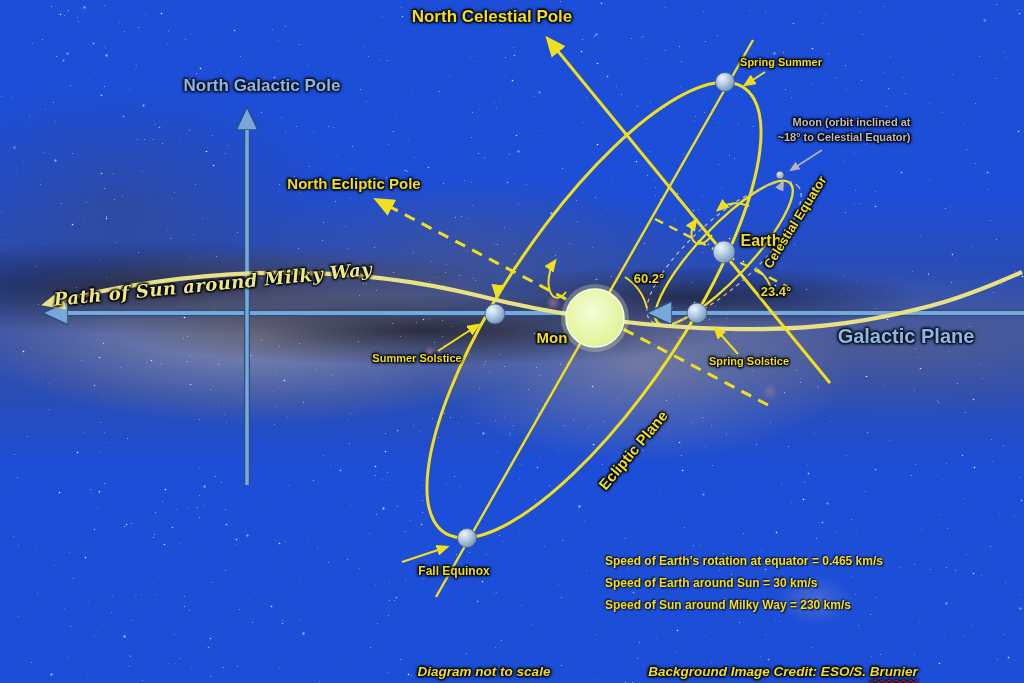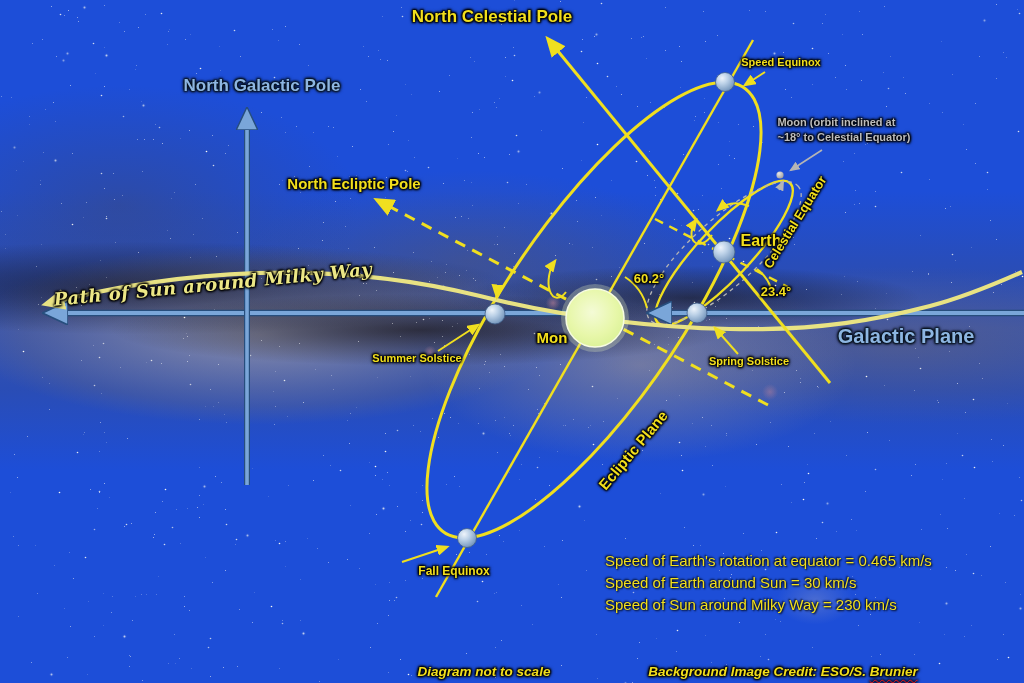--- a/index.html
+++ b/index.html
@@ -35,22 +35,22 @@
   .yellow{color:#f2df1c;}
   .blue{color:#8db6e2;text-shadow:1px 1px 2px #08131f,-1px -1px 2px #08131f,1px -1px 2px #08131f,-1px 1px 2px #08131f,0 0 4px #000;}
   .gray{color:#bdbdbd;}
   .pale{color:#ece786;}
   .sz17{font-size:17px;} .sz15{font-size:15px;} .sz13{font-size:13px;}
   .sz11{font-size:11px;} .sz16{font-size:16px;} .sz20{font-size:20px;} .sz12{font-size:12px;margin-left:44px;}
   .rot-ce{transform:translate(-50%,-50%) rotate(-58deg);}
   .rot-ep{transform:translate(-50%,-50%) rotate(-50deg);}
   .path-label{font-family:"DejaVu Serif",serif;font-style:italic;font-size:18px;
               transform:translate(-50%,-50%) rotate(-5.5deg);letter-spacing:0.5px;}
-  .moon-note{text-align:left;line-height:15px;}
-  #facts{position:absolute;left:605px;top:550px;line-height:22.2px;font-size:15px;font-weight:normal;}
+  .moon-note{text-align:right;line-height:15px;}
+  #facts{position:absolute;left:605px;top:550px;line-height:22.2px;font-size:12px;font-weight:bold;}
   .footer{font-style:italic;font-size:13.5px;}
   .credit-name{text-decoration:underline wavy #e11 1px;text-underline-offset:3px;}
 </style>
 </head>
 <body>
 
 <div id="stage">
 
   <div id="milkyway"></div>
   <div class="starfield" id="stars1" style="box-shadow: rgba(255, 255, 255, 0.65) 189px 130px 0px 0px, rgba(255, 255, 255, 0.41) 659px 294px 0px 0px, rgba(255, 255, 255, 0.5) 539px 375px 0px 0px, rgba(255, 255, 255, 0.3) 557px 451px 0px 0px, rgba(255, 255, 255, 0.31) 466px 270px 0px 0px, rgba(255, 255, 255, 0.71) 817px 386px 0px 0px, rgba(255, 255, 255, 0.31) 646px 58px 0px 0px, rgba(255, 255, 255, 0.36) 214px 309px 0px 0px, rgba(255, 255, 255, 0.6) 422px 500px 0px 0px, rgba(255, 255, 255, 0.57) 196px 84px 0px 0px, rgba(255, 255, 255, 0.31) 187px 508px 0px 0px, rgba(255, 255, 255, 0.51) 822px 23px 0px 0px, rgba(255, 255, 255, 0.35) 446px 264px 0px 0px, rgba(255, 255, 255, 0.34) 11px 97px 0px 0px, rgba(255, 255, 255, 0.36) 333px 389px 0px 0px, rgba(255, 255, 255, 0.46) 585px 303px 0px 0px, rgba(255, 255, 255, 0.58) 880px 654px 0px 0px, rgba(255, 255, 255, 0.34) 45px 109px 0px 0px, rgba(255, 255, 255, 0.34) 129px 89px 0px 0px, rgba(255, 255, 255, 0.29) 337px 156px 0px 0px, rgba(255, 255, 255, 0.5) 162px 501px 0px 0px, rgba(255, 255, 255, 0.51) 537px 409px 0px 0px, rgba(255, 255, 255, 0.35) 55px 121px 0px 0px, rgba(255, 255, 255, 0.36) 854px 153px 0px 0px, rgba(255, 255, 255, 0.53) 538px 413px 0px 0px, rgba(255, 255, 255, 0.28) 766px 584px 0px 0px, rgba(255, 255, 255, 0.37) 889px 440px 0px 0px, rgba(255, 255, 255, 0.66) 405px 531px 0px 0px, rgba(255, 255, 255, 0.52) 991px 439px 0px 0px, rgba(255, 255, 255, 0.21) 497px 236px 0px 0px, rgba(255, 255, 255, 0.7) 385px 433px 0px 0px, rgba(255, 255, 255, 0.3) 347px 420px 0px 0px, rgba(255, 255, 255, 0.65) 187px 336px 0px 0px, rgba(255, 255, 255, 0.22) 941px 41px 0px 0px, rgba(255, 255, 255, 0.5) 497px 452px 0px 0px, rgba(255, 255, 255, 0.59) 702px 252px 0px 0px, rgba(255, 255, 255, 0.57) 475px 280px 0px 0px, rgba(255, 255, 255, 0.23) 109px 497px 0px 0px, rgba(255, 255, 255, 0.58) 126px 285px 0px 0px, rgba(255, 255, 255, 0.29) 617px 398px 0px 0px, rgba(255, 255, 255, 0.63) 709px 319px 0px 0px, rgba(255, 255, 255, 0.43) 261px 278px 0px 0px, rgba(255, 255, 255, 0.32) 903px 77px 0px 0px, rgba(255, 255, 255, 0.69) 454px 476px 0px 0px, rgba(255, 255, 255, 0.4) 405px 580px 0px 0px, rgba(255, 255, 255, 0.64) 388px 615px 0px 0px, rgba(255, 255, 255, 0.48) 380px 59px 0px 0px, rgba(255, 255, 255, 0.58) 114px 199px 0px 0px, rgba(255, 255, 255, 0.25) 668px 337px 0px 0px, rgba(255, 255, 255, 0.21) 601px 215px 0px 0px, rgba(255, 255, 255, 0.62) 828px 53px 0px 0px, rgba(255, 255, 255, 0.26) 300px 579px 0px 0px, rgba(255, 255, 255, 0.55) 225px 153px 0px 0px, rgba(255, 255, 255, 0.36) 359px 568px 0px 0px, rgba(255, 255, 255, 0.33) 852px 576px 0px 0px, rgba(255, 255, 255, 0.64) 131px 523px 0px 0px, rgba(255, 255, 255, 0.48) 711px 425px 0px 0px, rgba(255, 255, 255, 0.68) 679px 46px 0px 0px, rgba(255, 255, 255, 0.37) 942px 112px 0px 0px, rgba(255, 255, 255, 0.23) 18px 329px 0px 0px, rgba(255, 255, 255, 0.74) 658px 308px 0px 0px, rgba(255, 255, 255, 0.21) 377px 377px 0px 0px, rgba(255, 255, 255, 0.45) 900px 134px 0px 0px, rgba(255, 255, 255, 0.23) 369px 462px 0px 0px, rgba(255, 255, 255, 0.38) 285px 132px 0px 0px, rgba(255, 255, 255, 0.44) 676px 651px 0px 0px, rgba(255, 255, 255, 0.65) 237px 232px 0px 0px, rgba(255, 255, 255, 0.32) 496px 592px 0px 0px, rgba(255, 255, 255, 0.35) 422px 485px 0px 0px, rgba(255, 255, 255, 0.66) 536px 367px 0px 0px, rgba(255, 255, 255, 0.63) 374px 247px 0px 0px, rgba(255, 255, 255, 0.62) 1003px 445px 0px 0px, rgba(255, 255, 255, 0.38) 843px 161px 0px 0px, rgba(255, 255, 255, 0.39) 870px 334px 0px 0px, rgba(255, 255, 255, 0.59) 965px 412px 0px 0px, rgba(255, 255, 255, 0.56) 49px 409px 0px 0px, rgba(255, 255, 255, 0.4) 912px 271px 0px 0px, rgba(255, 255, 255, 0.61) 966px 149px 0px 0px, rgba(255, 255, 255, 0.47) 663px 274px 0px 0px, rgba(255, 255, 255, 0.26) 842px 34px 0px 0px, rgba(255, 255, 255, 0.53) 909px 677px 0px 0px, rgba(255, 255, 255, 0.74) 951px 282px 0px 0px, rgba(255, 255, 255, 0.26) 167px 230px 0px 0px, rgba(255, 255, 255, 0.44) 489px 372px 0px 0px, rgba(255, 255, 255, 0.63) 1001px 284px 0px 0px, rgba(255, 255, 255, 0.4) 721px 188px 0px 0px, rgba(255, 255, 255, 0.21) 95px 73px 0px 0px, rgba(255, 255, 255, 0.44) 573px 419px 0px 0px, rgba(255, 255, 255, 0.35) 300px 192px 0px 0px, rgba(255, 255, 255, 0.65) 637px 106px 0px 0px, rgba(255, 255, 255, 0.22) 668px 344px 0px 0px, rgba(255, 255, 255, 0.69) 450px 417px 0px 0px, rgba(255, 255, 255, 0.45) 319px 681px 0px 0px, rgba(255, 255, 255, 0.48) 494px 102px 0px 0px, rgba(255, 255, 255, 0.33) 875px 308px 0px 0px, rgba(255, 255, 255, 0.66) 605px 335px 0px 0px, rgba(255, 255, 255, 0.39) 226px 422px 0px 0px, rgba(255, 255, 255, 0.64) 161px 363px 0px 0px, rgba(255, 255, 255, 0.59) 255px 683px 0px 0px, rgba(255, 255, 255, 0.63) 127px 438px 0px 0px, rgba(255, 255, 255, 0.23) 411px 94px 0px 0px, rgba(255, 255, 255, 0.64) 484px 157px 0px 0px, rgba(255, 255, 255, 0.23) 41px 297px 0px 0px, rgba(255, 255, 255, 0.4) 452px 326px 0px 0px, rgba(255, 255, 255, 0.62) 870px 614px 0px 0px, rgba(255, 255, 255, 0.4) 892px 336px 0px 0px, rgba(255, 255, 255, 0.29) 541px 130px 0px 0px, rgba(255, 255, 255, 0.42) 857px 281px 0px 0px, rgba(255, 255, 255, 0.39) 854px 204px 0px 0px, rgba(255, 255, 255, 0.21) 17px 215px 0px 0px, rgba(255, 255, 255, 0.42) 411px 675px 0px 0px, rgba(255, 255, 255, 0.6) 130px 656px 0px 0px, rgba(255, 255, 255, 0.34) 692px 282px 0px 0px, rgba(255, 255, 255, 0.23) 957px 433px 0px 0px, rgba(255, 255, 255, 0.58) 185px 39px 0px 0px, rgba(255, 255, 255, 0.33) 818px 387px 0px 0px, rgba(255, 255, 255, 0.45) 758px 326px 0px 0px, rgba(255, 255, 255, 0.29) 494px 244px 0px 0px, rgba(255, 255, 255, 0.28) 558px 584px 0px 0px, rgba(255, 255, 255, 0.22) 356px 407px 0px 0px, rgba(255, 255, 255, 0.33) 363px 46px 0px 0px, rgba(255, 255, 255, 0.37) 964px 636px 0px 0px, rgba(255, 255, 255, 0.33) 429px 318px 0px 0px, rgba(255, 255, 255, 0.37) 193px 234px 0px 0px, rgba(255, 255, 255, 0.52) 718px 164px 0px 0px, rgba(255, 255, 255, 0.45) 350px 413px 0px 0px, rgba(255, 255, 255, 0.5) 884px 6px 0px 0px, rgba(255, 255, 255, 0.7) 681px 61px 0px 0px, rgba(255, 255, 255, 0.25) 971px 247px 0px 0px, rgba(255, 255, 255, 0.54) 577px 221px 0px 0px, rgba(255, 255, 255, 0.67) 788px 446px 0px 0px, rgba(255, 255, 255, 0.44) 345px 226px 0px 0px, rgba(255, 255, 255, 0.67) 17px 477px 0px 0px, rgba(255, 255, 255, 0.56) 861px 80px 0px 0px, rgba(255, 255, 255, 0.53) 979px 56px 0px 0px, rgba(255, 255, 255, 0.64) 397px 506px 0px 0px, rgba(255, 255, 255, 0.62) 308px 185px 0px 0px, rgba(255, 255, 255, 0.73) 806px 289px 0px 0px, rgba(255, 255, 255, 0.22) 656px 638px 0px 0px, rgba(255, 255, 255, 0.21) 1007px 403px 0px 0px, rgba(255, 255, 255, 0.68) 466px 653px 0px 0px, rgba(255, 255, 255, 0.61) 946px 567px 0px 0px, rgba(255, 255, 255, 0.56) 132px 620px 0px 0px, rgba(255, 255, 255, 0.59) 144px 139px 0px 0px, rgba(255, 255, 255, 0.22) 23px 161px 0px 0px, rgba(255, 255, 255, 0.3) 619px 267px 0px 0px, rgba(255, 255, 255, 0.35) 859px 11px 0px 0px, rgba(255, 255, 255, 0.25) 35px 545px 0px 0px, rgba(255, 255, 255, 0.32) 583px 122px 0px 0px, rgba(255, 255, 255, 0.28) 830px 421px 0px 0px, rgba(255, 255, 255, 0.57) 862px 34px 0px 0px, rgba(255, 255, 255, 0.74) 393px 272px 0px 0px, rgba(255, 255, 255, 0.38) 946px 463px 0px 0px, rgba(255, 255, 255, 0.3) 971px 625px 0px 0px, rgba(255, 255, 255, 0.73) 621px 94px 0px 0px, rgba(255, 255, 255, 0.26) 457px 323px 0px 0px, rgba(255, 255, 255, 0.22) 712px 266px 0px 0px, rgba(255, 255, 255, 0.31) 49px 383px 0px 0px, rgba(255, 255, 255, 0.38) 950px 206px 0px 0px, rgba(255, 255, 255, 0.52) 851px 519px 0px 0px, rgba(255, 255, 255, 0.48) 1024px 545px 0px 0px, rgba(255, 255, 255, 0.25) 135px 596px 0px 0px, rgba(255, 255, 255, 0.34) 104px 432px 0px 0px, rgba(255, 255, 255, 0.26) 611px 180px 0px 0px, rgba(255, 255, 255, 0.25) 705px 635px 0px 0px, rgba(255, 255, 255, 0.57) 602px 464px 0px 0px, rgba(255, 255, 255, 0.39) 99px 451px 0px 0px, rgba(255, 255, 255, 0.36) 446px 484px 0px 0px, rgba(255, 255, 255, 0.68) 154px 534px 0px 0px, rgba(255, 255, 255, 0.24) 942px 479px 0px 0px, rgba(255, 255, 255, 0.46) 156px 285px 0px 0px, rgba(255, 255, 255, 0.43) 752px 243px 0px 0px, rgba(255, 255, 255, 0.42) 432px 418px 0px 0px, rgba(255, 255, 255, 0.23) 775px 619px 0px 0px, rgba(255, 255, 255, 0.5) 674px 219px 0px 0px, rgba(255, 255, 255, 0.66) 639px 642px 0px 0px, rgba(255, 255, 255, 0.67) 442px 320px 0px 0px, rgba(255, 255, 255, 0.32) 156px 594px 0px 0px, rgba(255, 255, 255, 0.52) 183px 338px 0px 0px, rgba(255, 255, 255, 0.46) 179px 658px 0px 0px, rgba(255, 255, 255, 0.71) 845px 65px 0px 0px, rgba(255, 255, 255, 0.49) 81px 360px 0px 0px, rgba(255, 255, 255, 0.71) 955px 570px 0px 0px, rgba(255, 255, 255, 0.66) 285px 26px 0px 0px, rgba(255, 255, 255, 0.25) 307px 538px 0px 0px, rgba(255, 255, 255, 0.67) 993px 292px 0px 0px, rgba(255, 255, 255, 0.37) 18px 616px 0px 0px, rgba(255, 255, 255, 0.68) 232px 289px 0px 0px, rgba(255, 255, 255, 0.27) 963px 124px 0px 0px, rgba(255, 255, 255, 0.32) 459px 486px 0px 0px, rgba(255, 255, 255, 0.2) 282px 180px 0px 0px, rgba(255, 255, 255, 0.2) 681px 225px 0px 0px, rgba(255, 255, 255, 0.39) 534px 96px 0px 0px, rgba(255, 255, 255, 0.68) 443px 183px 0px 0px, rgba(255, 255, 255, 0.36) 865px 144px 0px 0px, rgba(255, 255, 255, 0.48) 67px 657px 0px 0px, rgba(255, 255, 255, 0.5) 859px 203px 0px 0px, rgba(255, 255, 255, 0.56) 442px 336px 0px 0px, rgba(255, 255, 255, 0.21) 103px 625px 0px 0px, rgba(255, 255, 255, 0.65) 299px 343px 0px 0px, rgba(255, 255, 255, 0.25) 944px 634px 0px 0px, rgba(255, 255, 255, 0.25) 519px 530px 0px 0px, rgba(255, 255, 255, 0.52) 996px 78px 0px 0px, rgba(255, 255, 255, 0.73) 561px 665px 0px 0px, rgba(255, 255, 255, 0.56) 704px 112px 0px 0px, rgba(255, 255, 255, 0.24) 29px 124px 0px 0px, rgba(255, 255, 255, 0.4) 202px 218px 0px 0px, rgba(255, 255, 255, 0.31) 504px 417px 0px 0px, rgba(255, 255, 255, 0.58) 698px 209px 0px 0px, rgba(255, 255, 255, 0.31) 539px 457px 0px 0px, rgba(255, 255, 255, 0.2) 729px 141px 0px 0px, rgba(255, 255, 255, 0.56) 61px 203px 0px 0px, rgba(255, 255, 255, 0.61) 77px 17px 0px 0px, rgba(255, 255, 255, 0.44) 855px 190px 0px 0px, rgba(255, 255, 255, 0.71) 644px 243px 0px 0px, rgba(255, 255, 255, 0.56) 124px 31px 0px 0px, rgba(255, 255, 255, 0.71) 422px 512px 0px 0px, rgba(255, 255, 255, 0.53) 394px 600px 0px 0px, rgba(255, 255, 255, 0.29) 791px 502px 0px 0px, rgba(255, 255, 255, 0.68) 816px 538px 0px 0px, rgba(255, 255, 255, 0.55) 793px 237px 0px 0px, rgba(255, 255, 255, 0.67) 739px 622px 0px 0px, rgba(255, 255, 255, 0.48) 942px 332px 0px 0px, rgba(255, 255, 255, 0.68) 724px 207px 0px 0px, rgba(255, 255, 255, 0.59) 683px 154px 0px 0px, rgba(255, 255, 255, 0.38) 966px 554px 0px 0px, rgba(255, 255, 255, 0.62) 504px 366px 0px 0px, rgba(255, 255, 255, 0.67) 485px 361px 0px 0px, rgba(255, 255, 255, 0.21) 509px 472px 0px 0px, rgba(255, 255, 255, 0.29) 224px 414px 0px 0px, rgba(255, 255, 255, 0.6) 500px 13px 0px 0px, rgba(255, 255, 255, 0.62) 796px 370px 0px 0px, rgba(255, 255, 255, 0.33) 174px 192px 0px 0px, rgba(255, 255, 255, 0.22) 213px 406px 0px 0px, rgba(255, 255, 255, 0.21) 886px 293px 0px 0px, rgba(255, 255, 255, 0.22) 375px 584px 0px 0px, rgba(255, 255, 255, 0.5) 544px 403px 0px 0px, rgba(255, 255, 255, 0.72) 187px 361px 0px 0px, rgba(255, 255, 255, 0.32) 218px 402px 0px 0px, rgba(255, 255, 255, 0.47) 129px 655px 0px 0px, rgba(255, 255, 255, 0.31) 275px 540px 0px 0px, rgba(255, 255, 255, 0.46) 781px 484px 0px 0px, rgba(255, 255, 255, 0.65) 702px 417px 0px 0px, rgba(255, 255, 255, 0.67) 495px 677px 0px 0px, rgba(255, 255, 255, 0.47) 281px 117px 0px 0px, rgba(255, 255, 255, 0.54) 914px 564px 0px 0px, rgba(255, 255, 255, 0.7) 560px 364px 0px 0px, rgba(255, 255, 255, 0.27) 146px 594px 0px 0px, rgba(255, 255, 255, 0.73) 990px 546px 0px 0px, rgba(255, 255, 255, 0.29) 1020px 594px 0px 0px, rgba(255, 255, 255, 0.36) 410px 520px 0px 0px, rgba(255, 255, 255, 0.35) 800px 378px 0px 0px, rgba(255, 255, 255, 0.43) 350px 198px 0px 0px, rgba(255, 255, 255, 0.7) 549px 485px 0px 0px, rgba(255, 255, 255, 0.61) 632px 682px 0px 0px, rgba(255, 255, 255, 0.38) 431px 261px 0px 0px, rgba(255, 255, 255, 0.36) 455px 314px 0px 0px, rgba(255, 255, 255, 0.65) 783px 52px 0px 0px, rgba(255, 255, 255, 0.23) 87px 674px 0px 0px, rgba(255, 255, 255, 0.31) 42px 377px 0px 0px, rgba(255, 255, 255, 0.33) 167px 44px 0px 0px, rgba(255, 255, 255, 0.41) 914px 654px 0px 0px, rgba(255, 255, 255, 0.3) 180px 543px 0px 0px, rgba(255, 255, 255, 0.45) 513px 47px 0px 0px, rgba(255, 255, 255, 0.22) 519px 479px 0px 0px, rgba(255, 255, 255, 0.29) 563px 425px 0px 0px, rgba(255, 255, 255, 0.71) 945px 208px 0px 0px, rgba(255, 255, 255, 0.5) 376px 290px 0px 0px, rgba(255, 255, 255, 0.45) 526px 184px 0px 0px, rgba(255, 255, 255, 0.37) 992px 461px 0px 0px, rgba(255, 255, 255, 0.37) 308px 265px 0px 0px, rgba(255, 255, 255, 0.6) 938px 402px 0px 0px, rgba(255, 255, 255, 0.65) 459px 275px 0px 0px, rgba(255, 255, 255, 0.43) 495px 647px 0px 0px, rgba(255, 255, 255, 0.72) 886px 106px 0px 0px, rgba(255, 255, 255, 0.39) 496px 107px 0px 0px, rgba(255, 255, 255, 0.4) 765px 634px 0px 0px, rgba(255, 255, 255, 0.56) 865px 491px 0px 0px, rgba(255, 255, 255, 0.54) 239px 609px 0px 0px, rgba(255, 255, 255, 0.21) 219px 46px 0px 0px, rgba(255, 255, 255, 0.5) 586px 97px 0px 0px, rgba(255, 255, 255, 0.49) 570px 332px 0px 0px, rgba(255, 255, 255, 0.55) 715px 306px 0px 0px, rgba(255, 255, 255, 0.52) 569px 243px 0px 0px, rgba(255, 255, 255, 0.43) 603px 421px 0px 0px, rgba(255, 255, 255, 0.72) 322px 240px 0px 0px, rgba(255, 255, 255, 0.27) 499px 98px 0px 0px, rgba(255, 255, 255, 0.37) 586px 570px 0px 0px, rgba(255, 255, 255, 0.65) 911px 475px 0px 0px, rgba(255, 255, 255, 0.37) 313px 132px 0px 0px, rgba(255, 255, 255, 0.34) 981px 575px 0px 0px, rgba(255, 255, 255, 0.46) 979px 363px 0px 0px, rgba(255, 255, 255, 0.62) 928px 274px 0px 0px, rgba(255, 255, 255, 0.38) 521px 605px 0px 0px, rgba(255, 255, 255, 0.21) 285px 566px 0px 0px, rgba(255, 255, 255, 0.65) 996px 239px 0px 0px, rgba(255, 255, 255, 0.68) 611px 276px 0px 0px, rgba(255, 255, 255, 0.54) 38px 304px 0px 0px, rgba(255, 255, 255, 0.6) 196px 73px 0px 0px, rgba(255, 255, 255, 0.42) 142px 171px 0px 0px, rgba(255, 255, 255, 0.39) 616px 86px 0px 0px, rgba(255, 255, 255, 0.28) 64px 608px 0px 0px, rgba(255, 255, 255, 0.4) 1005px 582px 0px 0px, rgba(255, 255, 255, 0.64) 499px 535px 0px 0px, rgba(255, 255, 255, 0.68) 298px 248px 0px 0px, rgba(255, 255, 255, 0.22) 180px 138px 0px 0px, rgba(255, 255, 255, 0.71) 375px 475px 0px 0px, rgba(255, 255, 255, 0.5) 32px 43px 0px 0px, rgba(255, 255, 255, 0.59) 248px 363px 0px 0px, rgba(255, 255, 255, 0.64) 104px 188px 0px 0px, rgba(255, 255, 255, 0.7) 784px 392px 0px 0px, rgba(255, 255, 255, 0.35) 721px 366px 0px 0px, rgba(255, 255, 255, 0.65) 705px 41px 0px 0px, rgba(255, 255, 255, 0.58) 975px 163px 0px 0px, rgba(255, 255, 255, 0.32) 940px 514px 0px 0px, rgba(255, 255, 255, 0.65) 905px 93px 0px 0px, rgba(255, 255, 255, 0.69) 370px 647px 0px 0px, rgba(255, 255, 255, 0.42) 190px 257px 0px 0px, rgba(255, 255, 255, 0.24) 83px 217px 0px 0px, rgba(255, 255, 255, 0.59) 170px 238px 0px 0px, rgba(255, 255, 255, 0.6) 14px 454px 0px 0px, rgba(255, 255, 255, 0.72) 594px 36px 0px 0px, rgba(255, 255, 255, 0.3) 382px 16px 0px 0px, rgba(255, 255, 255, 0.35) 43px 152px 0px 0px, rgba(255, 255, 255, 0.59) 160px 313px 0px 0px, rgba(255, 255, 255, 0.29) 1017px 9px 0px 0px, rgba(255, 255, 255, 0.22) 141px 101px 0px 0px, rgba(255, 255, 255, 0.74) 68px 10px 0px 0px, rgba(255, 255, 255, 0.39) 413px 425px 0px 0px, rgba(255, 255, 255, 0.37) 115px 242px 0px 0px, rgba(255, 255, 255, 0.49) 86px 202px 0px 0px, rgba(255, 255, 255, 0.55) 469px 552px 0px 0px, rgba(255, 255, 255, 0.68) 138px 252px 0px 0px, rgba(255, 255, 255, 0.36) 65px 315px 0px 0px, rgba(255, 255, 255, 0.36) 920px 235px 0px 0px, rgba(255, 255, 255, 0.74) 595px 197px 0px 0px, rgba(255, 255, 255, 0.47) 438px 551px 0px 0px, rgba(255, 255, 255, 0.34) 472px 205px 0px 0px, rgba(255, 255, 255, 0.41) 513px 266px 0px 0px, rgba(255, 255, 255, 0.3) 278px 40px 0px 0px, rgba(255, 255, 255, 0.61) 928px 273px 0px 0px, rgba(255, 255, 255, 0.73) 106px 216px 0px 0px, rgba(255, 255, 255, 0.69) 223px 667px 0px 0px, rgba(255, 255, 255, 0.49) 703px 11px 0px 0px, rgba(255, 255, 255, 0.69) 360px 273px 0px 0px, rgba(255, 255, 255, 0.3) 532px 624px 0px 0px, rgba(255, 255, 255, 0.62) 153px 139px 0px 0px, rgba(255, 255, 255, 0.21) 416px 492px 0px 0px, rgba(255, 255, 255, 0.69) 197px 507px 0px 0px, rgba(255, 255, 255, 0.5) 401px 7px 0px 0px, rgba(255, 255, 255, 0.26) 104px 47px 0px 0px, rgba(255, 255, 255, 0.71) 647px 175px 0px 0px, rgba(255, 255, 255, 0.47) 791px 97px 0px 0px, rgba(255, 255, 255, 0.42) 1019px 477px 0px 0px, rgba(255, 255, 255, 0.47) 1003px 634px 0px 0px, rgba(255, 255, 255, 0.48) 655px 195px 0px 0px, rgba(255, 255, 255, 0.41) 641px 37px 0px 0px, rgba(255, 255, 255, 0.54) 296px 126px 0px 0px, rgba(255, 255, 255, 0.71) 210px 676px 0px 0px, rgba(255, 255, 255, 0.33) 275px 371px 0px 0px, rgba(255, 255, 255, 0.55) 328px 126px 0px 0px, rgba(255, 255, 255, 0.28) 679px 395px 0px 0px, rgba(255, 255, 255, 0.21) 572px 244px 0px 0px, rgba(255, 255, 255, 0.6) 90px 489px 0px 0px, rgba(255, 255, 255, 0.32) 762px 142px 0px 0px, rgba(255, 255, 255, 0.75) 678px 337px 0px 0px, rgba(255, 255, 255, 0.42) 422px 578px 0px 0px, rgba(255, 255, 255, 0.62) 582px 39px 0px 0px, rgba(255, 255, 255, 0.47) 94px 636px 0px 0px, rgba(255, 255, 255, 0.48) 388px 144px 0px 0px, rgba(255, 255, 255, 0.27) 220px 70px 0px 0px, rgba(255, 255, 255, 0.52) 323px 455px 0px 0px, rgba(255, 255, 255, 0.43) 37px 593px 0px 0px, rgba(255, 255, 255, 0.27) 692px 423px 0px 0px, rgba(255, 255, 255, 0.38) 565px 425px 0px 0px, rgba(255, 255, 255, 0.31) 437px 277px 0px 0px, rgba(255, 255, 255, 0.54) 416px 322px 0px 0px, rgba(255, 255, 255, 0.42) 282px 620px 0px 0px, rgba(255, 255, 255, 0.65) 648px 434px 0px 0px, rgba(255, 255, 255, 0.71) 756px 444px 0px 0px, rgba(255, 255, 255, 0.75) 957px 383px 0px 0px, rgba(255, 255, 255, 0.74) 561px 597px 0px 0px, rgba(255, 255, 255, 0.32) 503px 541px 0px 0px, rgba(255, 255, 255, 0.69) 376px 514px 0px 0px, rgba(255, 255, 255, 0.25) 40px 180px 0px 0px, rgba(255, 255, 255, 0.55) 712px 465px 0px 0px, rgba(255, 255, 255, 0.22) 581px 160px 0px 0px, rgba(255, 255, 255, 0.57) 72px 153px 0px 0px, rgba(255, 255, 255, 0.53) 221px 482px 0px 0px, rgba(255, 255, 255, 0.36) 952px 74px 0px 0px, rgba(255, 255, 255, 0.33) 389px 582px 0px 0px, rgba(255, 255, 255, 0.37) 702px 195px 0px 0px, rgba(255, 255, 255, 0.43) 650px 102px 0px 0px, rgba(255, 255, 255, 0.25) 191px 668px 0px 0px, rgba(255, 255, 255, 0.47) 672px 307px 0px 0px, rgba(255, 255, 255, 0.38) 949px 351px 0px 0px, rgba(255, 255, 255, 0.45) 830px 674px 0px 0px, rgba(255, 255, 255, 0.58) 210px 389px 0px 0px, rgba(255, 255, 255, 0.51) 858px 625px 0px 0px, rgba(255, 255, 255, 0.74) 681px 455px 0px 0px, rgba(255, 255, 255, 0.32) 705px 446px 0px 0px, rgba(255, 255, 255, 0.52) 794px 244px 0px 0px, rgba(255, 255, 255, 0.22) 725px 486px 0px 0px, rgba(255, 255, 255, 0.48) 228px 145px 0px 0px, rgba(255, 255, 255, 0.36) 871px 656px 0px 0px, rgba(255, 255, 255, 0.75) 400px 659px 0px 0px, rgba(255, 255, 255, 0.35) 726px 435px 0px 0px, rgba(255, 255, 255, 0.45) 275px 406px 0px 0px, rgba(255, 255, 255, 0.46) 464px 180px 0px 0px, rgba(255, 255, 255, 0.21) 254px 592px 0px 0px, rgba(255, 255, 255, 0.71) 734px 158px 0px 0px, rgba(255, 255, 255, 0.52) 366px 283px 0px 0px, rgba(255, 255, 255, 0.39) 899px 567px 0px 0px, rgba(255, 255, 255, 0.47) 479px 388px 0px 0px, rgba(255, 255, 255, 0.65) 996px 4px 0px 0px, rgba(255, 255, 255, 0.52) 113px 173px 0px 0px, rgba(255, 255, 255, 0.36) 1006px 57px 0px 0px, rgba(255, 255, 255, 0.33) 349px 176px 0px 0px, rgba(255, 255, 255, 0.42) 937px 400px 0px 0px, rgba(255, 255, 255, 0.71) 444px 413px 0px 0px, rgba(255, 255, 255, 0.51) 137px 139px 0px 0px, rgba(255, 255, 255, 0.7) 70px 85px 0px 0px, rgba(255, 255, 255, 0.6) 804px 482px 0px 0px, rgba(255, 255, 255, 0.21) 83px 434px 0px 0px, rgba(255, 255, 255, 0.64) 81px 305px 0px 0px, rgba(255, 255, 255, 0.23) 999px 513px 0px 0px, rgba(255, 255, 255, 0.2) 169px 29px 0px 0px, rgba(255, 255, 255, 0.5) 76px 287px 0px 0px, rgba(255, 255, 255, 0.3) 5px 234px 0px 0px, rgba(255, 255, 255, 0.41) 410px 185px 0px 0px, rgba(255, 255, 255, 0.58) 56px 56px 0px 0px, rgba(255, 255, 255, 0.71) 535px 499px 0px 0px, rgba(255, 255, 255, 0.46) 500px 354px 0px 0px, rgba(255, 255, 255, 0.58) 387px 472px 0px 0px, rgba(255, 255, 255, 0.54) 294px 176px 0px 0px, rgba(255, 255, 255, 0.44) 331px 375px 0px 0px, rgba(255, 255, 255, 0.4) 929px 179px 0px 0px, rgba(255, 255, 255, 0.4) 987px 189px 0px 0px, rgba(255, 255, 255, 0.4) 812px 647px 0px 0px, rgba(255, 255, 255, 0.73) 456px 554px 0px 0px, rgba(255, 255, 255, 0.43) 136px 65px 0px 0px, rgba(255, 255, 255, 0.65) 693px 545px 0px 0px, rgba(255, 255, 255, 0.5) 64px 15px 0px 0px, rgba(255, 255, 255, 0.64) 444px 345px 0px 0px, rgba(255, 255, 255, 0.68) 155px 512px 0px 0px, rgba(255, 255, 255, 0.55) 684px 527px 0px 0px, rgba(255, 255, 255, 0.23) 514px 0px 0px 0px, rgba(255, 255, 255, 0.24) 338px 659px 0px 0px, rgba(255, 255, 255, 0.42) 348px 248px 0px 0px, rgba(255, 255, 255, 0.65) 347px 559px 0px 0px, rgba(255, 255, 255, 0.38) 388px 672px 0px 0px, rgba(255, 255, 255, 0.4) 1003px 52px 0px 0px, rgba(255, 255, 255, 0.28) 273px 391px 0px 0px, rgba(255, 255, 255, 0.28) 100px 260px 0px 0px, rgba(255, 255, 255, 0.23) 405px 84px 0px 0px, rgba(255, 255, 255, 0.66) 509px 154px 0px 0px, rgba(255, 255, 255, 0.55) 631px 38px 0px 0px, rgba(255, 255, 255, 0.43) 174px 634px 0px 0px, rgba(255, 255, 255, 0.22) 919px 622px 0px 0px, rgba(255, 255, 255, 0.5) 104px 5px 0px 0px, rgba(255, 255, 255, 0.29) 89px 284px 0px 0px, rgba(255, 255, 255, 0.4) 414px 157px 0px 0px, rgba(255, 255, 255, 0.47) 272px 29px 0px 0px, rgba(255, 255, 255, 0.32) 521px 464px 0px 0px, rgba(255, 255, 255, 0.31) 378px 50px 0px 0px, rgba(255, 255, 255, 0.64) 261px 340px 0px 0px, rgba(255, 255, 255, 0.65) 70px 626px 0px 0px, rgba(255, 255, 255, 0.68) 455px 217px 0px 0px, rgba(255, 255, 255, 0.33) 884px 385px 0px 0px, rgba(255, 255, 255, 0.46) 478px 423px 0px 0px, rgba(255, 255, 255, 0.37) 155px 124px 0px 0px, rgba(255, 255, 255, 0.46) 449px 75px 0px 0px, rgba(255, 255, 255, 0.35) 176px 509px 0px 0px, rgba(255, 255, 255, 0.67) 215px 476px 0px 0px, rgba(255, 255, 255, 0.51) 333px 127px 0px 0px, rgba(255, 255, 255, 0.28) 350px 505px 0px 0px, rgba(255, 255, 255, 0.56) 445px 272px 0px 0px, rgba(255, 255, 255, 0.29) 389px 485px 0px 0px, rgba(255, 255, 255, 0.58) 31px 662px 0px 0px, rgba(255, 255, 255, 0.27) 287px 416px 0px 0px, rgba(255, 255, 255, 0.53) 359px 295px 0px 0px, rgba(255, 255, 255, 0.33) 199px 467px 0px 0px, rgba(255, 255, 255, 0.2) 252px 468px 0px 0px, rgba(255, 255, 255, 0.67) 51px 6px 0px 0px, rgba(255, 255, 255, 0.29) 628px 568px 0px 0px, rgba(255, 255, 255, 0.6) 299px 44px 0px 0px, rgba(255, 255, 255, 0.32) 235px 544px 0px 0px, rgba(255, 255, 255, 0.2) 457px 158px 0px 0px, rgba(255, 255, 255, 0.7) 560px 1px 0px 0px, rgba(255, 255, 255, 0.32) 929px 103px 0px 0px, rgba(255, 255, 255, 0.5) 504px 227px 0px 0px, rgba(255, 255, 255, 0.23) 597px 163px 0px 0px, rgba(255, 255, 255, 0.3) 300px 620px 0px 0px, rgba(255, 255, 255, 0.57) 142px 680px 0px 0px, rgba(255, 255, 255, 0.25) 584px 520px 0px 0px, rgba(255, 255, 255, 0.36) 420px 431px 0px 0px, rgba(255, 255, 255, 0.2) 205px 406px 0px 0px, rgba(255, 255, 255, 0.47) 495px 420px 0px 0px, rgba(255, 255, 255, 0.32) 836px 531px 0px 0px, rgba(255, 255, 255, 0.59) 27px 436px 0px 0px, rgba(255, 255, 255, 0.29) 505px 76px 0px 0px, rgba(255, 255, 255, 0.29) 955px 260px 0px 0px, rgba(255, 255, 255, 0.46) 1px 211px 0px 0px, rgba(255, 255, 255, 0.72) 104px 86px 0px 0px, rgba(255, 255, 255, 0.61) 665px 50px 0px 0px, rgba(255, 255, 255, 0.62) 990px 220px 0px 0px, rgba(255, 255, 255, 0.55) 975px 103px 0px 0px, rgba(255, 255, 255, 0.24) 10px 492px 0px 0px, rgba(255, 255, 255, 0.58) 528px 389px 0px 0px, rgba(255, 255, 255, 0.26) 471px 182px 0px 0px, rgba(255, 255, 255, 0.59) 461px 216px 0px 0px, rgba(255, 255, 255, 0.42) 719px 570px 0px 0px, rgba(255, 255, 255, 0.43) 145px 14px 0px 0px, rgba(255, 255, 255, 0.59) 100px 422px 0px 0px, rgba(255, 255, 255, 0.29) 718px 122px 0px 0px, rgba(255, 255, 255, 0.23) 706px 320px 0px 0px, rgba(255, 255, 255, 0.23) 88px 601px 0px 0px, rgba(255, 255, 255, 0.5) 413px 252px 0px 0px, rgba(255, 255, 255, 0.3) 812px 84px 0px 0px, rgba(255, 255, 255, 0.56) 212px 582px 0px 0px, rgba(255, 255, 255, 0.32) 288px 485px 0px 0px, rgba(255, 255, 255, 0.69) 562px 540px 0px 0px, rgba(255, 255, 255, 0.2) 410px 376px 0px 0px, rgba(255, 255, 255, 0.66) 666px 400px 0px 0px, rgba(255, 255, 255, 0.28) 969px 330px 0px 0px, rgba(255, 255, 255, 0.25) 807px 464px 0px 0px, rgba(255, 255, 255, 0.31) 168px 663px 0px 0px, rgba(255, 255, 255, 0.2) 103px 593px 0px 0px, rgba(255, 255, 255, 0.44) 846px 89px 0px 0px, rgba(255, 255, 255, 0.41) 122px 195px 0px 0px, rgba(255, 255, 255, 0.61) 138px 27px 0px 0px, rgba(255, 255, 255, 0.69) 791px 64px 0px 0px, rgba(255, 255, 255, 0.34) 700px 545px 0px 0px, rgba(255, 255, 255, 0.56) 309px 166px 0px 0px, rgba(255, 255, 255, 0.47) 765px 11px 0px 0px, rgba(255, 255, 255, 0.72) 184px 606px 0px 0px, rgba(255, 255, 255, 0.56) 377px 623px 0px 0px, rgba(255, 255, 255, 0.54) 847px 672px 0px 0px, rgba(255, 255, 255, 0.38) 675px 229px 0px 0px, rgba(255, 255, 255, 0.36) 119px 22px 0px 0px, rgba(255, 255, 255, 0.36) 841px 294px 0px 0px, rgba(255, 255, 255, 0.35) 69px 552px 0px 0px, rgba(255, 255, 255, 0.55) 726px 318px 0px 0px, rgba(255, 255, 255, 0.3) 54px 565px 0px 0px, rgba(255, 255, 255, 0.56) 915px 464px 0px 0px, rgba(255, 255, 255, 0.74) 162px 143px 0px 0px, rgba(255, 255, 255, 0.74) 313px 480px 0px 0px, rgba(255, 255, 255, 0.65) 438px 437px 0px 0px, rgba(255, 255, 255, 0.33) 718px 301px 0px 0px, rgba(255, 255, 255, 0.4) 726px 664px 0px 0px, rgba(255, 255, 255, 0.49) 726px 433px 0px 0px, rgba(255, 255, 255, 0.31) 279px 668px 0px 0px, rgba(255, 255, 255, 0.62) 778px 237px 0px 0px, rgba(255, 255, 255, 0.5) 729px 155px 0px 0px, rgba(255, 255, 255, 0.37) 964px 498px 0px 0px, rgba(255, 255, 255, 0.52) 42px 39px 0px 0px, rgba(255, 255, 255, 0.3) 597px 678px 0px 0px, rgba(255, 255, 255, 0.27) 106px 442px 0px 0px, rgba(255, 255, 255, 0.48) 366px 101px 0px 0px, rgba(255, 255, 255, 0.32) 883px 72px 0px 0px, rgba(255, 255, 255, 0.37) 1015px 271px 0px 0px, rgba(255, 255, 255, 0.68) 637px 658px 0px 0px, rgba(255, 255, 255, 0.26) 135px 69px 0px 0px, rgba(255, 255, 255, 0.49) 930px 569px 0px 0px, rgba(255, 255, 255, 0.42) 317px 548px 0px 0px, rgba(255, 255, 255, 0.67) 785px 89px 0px 0px, rgba(255, 255, 255, 0.59) 759px 296px 0px 0px, rgba(255, 255, 255, 0.5) 969px 326px 0px 0px, rgba(255, 255, 255, 0.58) 484px 364px 0px 0px, rgba(255, 255, 255, 0.49) 274px 424px 0px 0px, rgba(255, 255, 255, 0.43) 846px 455px 0px 0px, rgba(255, 255, 255, 0.74) 153px 537px 0px 0px, rgba(255, 255, 255, 0.36) 518px 203px 0px 0px, rgba(255, 255, 255, 0.44) 486px 554px 0px 0px, rgba(255, 255, 255, 0.57) 368px 56px 0px 0px, rgba(255, 255, 255, 0.33) 382px 479px 0px 0px, rgba(255, 255, 255, 0.49) 982px 378px 0px 0px, rgba(255, 255, 255, 0.64) 753px 126px 0px 0px, rgba(255, 255, 255, 0.37) 141px 594px 0px 0px, rgba(255, 255, 255, 0.52) 743px 533px 0px 0px, rgba(255, 255, 255, 0.4) 308px 65px 0px 0px, rgba(255, 255, 255, 0.39) 29px 116px 0px 0px, rgba(255, 255, 255, 0.61) 392px 323px 0px 0px, rgba(255, 255, 255, 0.31) 752px 370px 0px 0px, rgba(255, 255, 255, 0.34) 93px 345px 0px 0px, rgba(255, 255, 255, 0.36) 106px 277px 0px 0px, rgba(255, 255, 255, 0.44) 914px 390px 0px 0px, rgba(255, 255, 255, 0.66) 443px 566px 0px 0px, rgba(255, 255, 255, 0.25) 171px 198px 0px 0px, rgba(255, 255, 255, 0.24) 5px 248px 0px 0px, rgba(255, 255, 255, 0.5) 279px 346px 0px 0px, rgba(255, 255, 255, 0.36) 814px 433px 0px 0px, rgba(255, 255, 255, 0.21) 268px 496px 0px 0px, rgba(255, 255, 255, 0.5) 36px 266px 0px 0px, rgba(255, 255, 255, 0.58) 473px 278px 0px 0px, rgba(255, 255, 255, 0.52) 867px 143px 0px 0px, rgba(255, 255, 255, 0.32) 510px 435px 0px 0px, rgba(255, 255, 255, 0.42) 654px 180px 0px 0px, rgba(255, 255, 255, 0.73) 104px 483px 0px 0px, rgba(255, 255, 255, 0.25) 680px 87px 0px 0px, rgba(255, 255, 255, 0.46) 761px 550px 0px 0px, rgba(255, 255, 255, 0.26) 396px 115px 0px 0px, rgba(255, 255, 255, 0.38) 84px 432px 0px 0px, rgba(255, 255, 255, 0.38) 64px 307px 0px 0px, rgba(255, 255, 255, 0.47) 407px 171px 0px 0px, rgba(255, 255, 255, 0.56) 471px 137px 0px 0px, rgba(255, 255, 255, 0.58) 328px 562px 0px 0px, rgba(255, 255, 255, 0.29) 458px 423px 0px 0px, rgba(255, 255, 255, 0.65) 800px 382px 0px 0px, rgba(255, 255, 255, 0.45) 915px 348px 0px 0px, rgba(255, 255, 255, 0.23) 190px 34px 0px 0px, rgba(255, 255, 255, 0.25) 660px 493px 0px 0px, rgba(255, 255, 255, 0.63) 386px 177px 0px 0px, rgba(255, 255, 255, 0.65) 53px 102px 0px 0px, rgba(255, 255, 255, 0.67) 642px 450px 0px 0px, rgba(255, 255, 255, 0.72) 225px 570px 0px 0px, rgba(255, 255, 255, 0.33) 315px 369px 0px 0px, rgba(255, 255, 255, 0.75) 303px 402px 0px 0px, rgba(255, 255, 255, 0.53) 835px 77px 0px 0px, rgba(255, 255, 255, 0.48) 400px 336px 0px 0px, rgba(255, 255, 255, 0.6) 240px 56px 0px 0px, rgba(255, 255, 255, 0.45) 1px 96px 0px 0px, rgba(255, 255, 255, 0.67) 349px 443px 0px 0px, rgba(255, 255, 255, 0.42) 708px 562px 0px 0px, rgba(255, 255, 255, 0.41) 749px 10px 0px 0px, rgba(255, 255, 255, 0.29) 918px 357px 0px 0px, rgba(255, 255, 255, 0.61) 212px 135px 0px 0px, rgba(255, 255, 255, 0.58) 576px 200px 0px 0px, rgba(255, 255, 255, 0.41) 664px 107px 0px 0px, rgba(255, 255, 255, 0.33) 112px 596px 0px 0px, rgba(255, 255, 255, 0.6) 387px 60px 0px 0px, rgba(255, 255, 255, 0.2) 758px 600px 0px 0px, rgba(255, 255, 255, 0.74) 99px 492px 0px 0px, rgba(255, 255, 255, 0.38) 97px 508px 0px 0px, rgba(255, 255, 255, 0.43) 168px 31px 0px 0px, rgba(255, 255, 255, 0.55) 717px 35px 0px 0px, rgba(255, 255, 255, 0.4) 467px 250px 0px 0px, rgba(255, 255, 255, 0.47) 855px 594px 0px 0px, rgba(255, 255, 255, 0.54) 513px 425px 0px 0px, rgba(255, 255, 255, 0.26) 844px 276px 0px 0px, rgba(255, 255, 255, 0.73) 867px 432px 0px 0px, rgba(255, 255, 255, 0.62) 216px 256px 0px 0px, rgba(255, 255, 255, 0.43) 654px 344px 0px 0px, rgba(255, 255, 255, 0.29) 494px 593px 0px 0px, rgba(255, 255, 255, 0.39) 760px 656px 0px 0px, rgba(255, 255, 255, 0.23) 41px 244px 0px 0px, rgba(255, 255, 255, 0.55) 199px 419px 0px 0px, rgba(255, 255, 255, 0.3) 101px 393px 0px 0px, rgba(255, 255, 255, 0.72) 261px 112px 0px 0px, rgba(255, 255, 255, 0.51) 111px 612px 0px 0px, rgba(255, 255, 255, 0.66) 389px 600px 0px 0px, rgba(255, 255, 255, 0.27) 590px 425px 0px 0px, rgba(255, 255, 255, 0.66) 73px 578px 0px 0px, rgba(255, 255, 255, 0.51) 222px 284px 0px 0px, rgba(255, 255, 255, 0.32) 474px 61px 0px 0px, rgba(255, 255, 255, 0.31) 694px 120px 0px 0px, rgba(255, 255, 255, 0.43) 921px 529px 0px 0px, rgba(255, 255, 255, 0.44) 285px 541px 0px 0px, rgba(255, 255, 255, 0.48) 40px 184px 0px 0px, rgba(255, 255, 255, 0.62) 78px 21px 0px 0px, rgba(255, 255, 255, 0.53) 536px 15px 0px 0px, rgba(255, 255, 255, 0.39) 544px 546px 0px 0px, rgba(255, 255, 255, 0.24) 16px 170px 0px 0px, rgba(255, 255, 255, 0.28) 479px 109px 0px 0px, rgba(255, 255, 255, 0.24) 856px 530px 0px 0px, rgba(255, 255, 255, 0.39) 120px 367px 0px 0px, rgba(255, 255, 255, 0.73) 335px 201px 0px 0px, rgba(255, 255, 255, 0.71) 393px 131px 0px 0px, rgba(255, 255, 255, 0.71) 660px 199px 0px 0px, rgba(255, 255, 255, 0.7) 218px 364px 0px 0px, rgba(255, 255, 255, 0.35) 330px 465px 0px 0px, rgba(255, 255, 255, 0.64) 279px 184px 0px 0px, rgba(255, 255, 255, 0.69) 723px 553px 0px 0px, rgba(255, 255, 255, 0.7) 225px 509px 0px 0px, rgba(255, 255, 255, 0.21) 158px 576px 0px 0px, rgba(255, 255, 255, 0.74) 363px 283px 0px 0px, rgba(255, 255, 255, 0.36) 592px 247px 0px 0px, rgba(255, 255, 255, 0.25) 186px 333px 0px 0px, rgba(255, 255, 255, 0.7) 199px 517px 0px 0px, rgba(255, 255, 255, 0.5) 189px 355px 0px 0px, rgba(255, 255, 255, 0.62) 472px 112px 0px 0px, rgba(255, 255, 255, 0.71) 358px 341px 0px 0px, rgba(255, 255, 255, 0.68) 124px 526px 0px 0px, rgba(255, 255, 255, 0.42) 649px 151px 0px 0px, rgba(255, 255, 255, 0.48) 875px 597px 0px 0px, rgba(255, 255, 255, 0.72) 352px 146px 0px 0px, rgba(255, 255, 255, 0.32) 58px 291px 0px 0px, rgba(255, 255, 255, 0.26) 408px 140px 0px 0px, rgba(255, 255, 255, 0.37) 825px 14px 0px 0px, rgba(255, 255, 255, 0.27) 356px 175px 0px 0px, rgba(255, 255, 255, 0.65) 434px 342px 0px 0px, rgba(255, 255, 255, 0.56) 237px 666px 0px 0px, rgba(255, 255, 255, 0.53) 129px 666px 0px 0px, rgba(255, 255, 255, 0.68) 439px 91px 0px 0px, rgba(255, 255, 255, 0.54) 195px 184px 0px 0px, rgba(255, 255, 255, 0.46) 369px 533px 0px 0px, rgba(255, 255, 255, 0.63) 501px 24px 0px 0px, rgba(255, 255, 255, 0.67) 724px 598px 0px 0px, rgba(255, 255, 255, 0.25) 704px 98px 0px 0px, rgba(255, 255, 255, 0.66) 625px 538px 0px 0px, rgba(255, 255, 255, 0.7) 731px 574px 0px 0px, rgba(255, 255, 255, 0.67) 323px 222px 0px 0px, rgba(255, 255, 255, 0.54) 695px 116px 0px 0px, rgba(255, 255, 255, 0.25) 433px 436px 0px 0px, rgba(255, 255, 255, 0.65) 501px 640px 0px 0px, rgba(255, 255, 255, 0.44) 18px 545px 0px 0px, rgba(255, 255, 255, 0.25) 203px 504px 0px 0px, rgba(255, 255, 255, 0.32) 890px 56px 0px 0px, rgba(255, 255, 255, 0.27) 385px 197px 0px 0px, rgba(255, 255, 255, 0.58) 509px 433px 0px 0px, rgba(255, 255, 255, 0.69) 497px 244px 0px 0px, rgba(255, 255, 255, 0.38) 596px 634px 0px 0px, rgba(255, 255, 255, 0.64) 360px 89px 0px 0px, rgba(255, 255, 255, 0.46) 770px 422px 0px 0px, rgba(255, 255, 255, 0.57) 189px 610px 0px 0px, rgba(255, 255, 255, 0.73) 845px 212px 0px 0px, rgba(255, 255, 255, 0.41) 468px 218px 0px 0px, rgba(255, 255, 255, 0.58) 387px 208px 0px 0px, rgba(255, 255, 255, 0.44) 469px 354px 0px 0px, rgba(255, 255, 255, 0.39) 649px 370px 0px 0px, rgba(255, 255, 255, 0.6) 730px 577px 0px 0px, rgba(255, 255, 255, 0.25) 551px 57px 0px 0px, rgba(255, 255, 255, 0.47) 801px 562px 0px 0px, rgba(255, 255, 255, 0.68) 555px 255px 0px 0px, rgba(255, 255, 255, 0.44) 588px 427px 0px 0px, rgba(255, 255, 255, 0.5) 997px 659px 0px 0px, rgba(255, 255, 255, 0.68) 505px 57px 0px 0px, rgba(255, 255, 255, 0.55) 947px 528px 0px 0px, rgba(255, 255, 255, 0.34) 711px 662px 0px 0px, rgba(255, 255, 255, 0.61) 429px 281px 0px 0px, rgba(255, 255, 255, 0.55) 199px 495px 0px 0px, rgba(255, 255, 255, 0.59) 643px 36px 0px 0px, rgba(255, 255, 255, 0.51) 665px 7px 0px 0px, rgba(255, 255, 255, 0.43) 1014px 515px 0px 0px, rgba(255, 255, 255, 0.67) 514px 253px 0px 0px, rgba(255, 255, 255, 0.47) 875px 191px 0px 0px, rgba(255, 255, 255, 0.21) 175px 663px 0px 0px, rgba(255, 255, 255, 0.2) 146px 362px 0px 0px, rgba(255, 255, 255, 0.25) 205px 557px 0px 0px, rgba(255, 255, 255, 0.41) 13px 536px 0px 0px, rgba(255, 255, 255, 0.73) 478px 153px 0px 0px, rgba(255, 255, 255, 0.26) 643px 446px 0px 0px, rgba(255, 255, 255, 0.73) 562px 168px 0px 0px, rgba(255, 255, 255, 0.38) 470px 57px 0px 0px, rgba(255, 255, 255, 0.44) 738px 124px 0px 0px, rgba(255, 255, 255, 0.64) 252px 622px 0px 0px, rgba(255, 255, 255, 0.38) 780px 621px 0px 0px, rgba(255, 255, 255, 0.3) 669px 182px 0px 0px, rgba(255, 255, 255, 0.55) 655px 187px 0px 0px, rgba(255, 255, 255, 0.56) 184px 596px 0px 0px;"></div>
@@ -135,21 +135,21 @@
     <circle cx="697" cy="313" r="10" fill="url(#gSphere)" stroke="#41608a" stroke-width="0.8"></circle>
     <circle cx="467" cy="538" r="9.5" fill="url(#gSphere)" stroke="#41608a" stroke-width="0.8"></circle>
     <circle cx="724" cy="252" r="11" fill="url(#gSphere)" stroke="#41608a" stroke-width="0.8"></circle>
     <circle cx="780" cy="175" r="3.6" fill="url(#gMoon)"></circle>
   </svg>
 
   <div class="lbl yellow sz17" style="left:492px;top:17px;">North Celestial Pole</div>
   <div class="lbl blue sz17" style="left:250px;top:86px;margin-left:12px;">North Galactic Pole</div>
   <div class="lbl yellow sz15" style="left:354px;top:183px;">North Ecliptic Pole</div>
 
-  <div class="lbl yellow sz11" style="left:781px;top:62px;">Speed Equinox</div>
+  <div class="lbl yellow sz11" style="left:781px;top:62px;">Spring Summer</div>
   <div class="lbl gray sz11 moon-note" style="left:844px;top:130px;">
     <div>Moon (orbit inclined at</div>
     <div>~18° to Celestial Equator)</div>
   </div>
 
   <div class="lbl yellow sz16" style="left:753px;top:241px;margin-left:8px;">Earth</div>
   <div class="lbl yellow sz13 rot-ce" style="left:795px;top:222px;">Celestial Equator</div>
 
   <div class="lbl yellow sz13" style="left:649px;top:278px;">60.2°</div>
   <div class="lbl yellow sz13" style="left:776px;top:291px;">23.4°</div>

